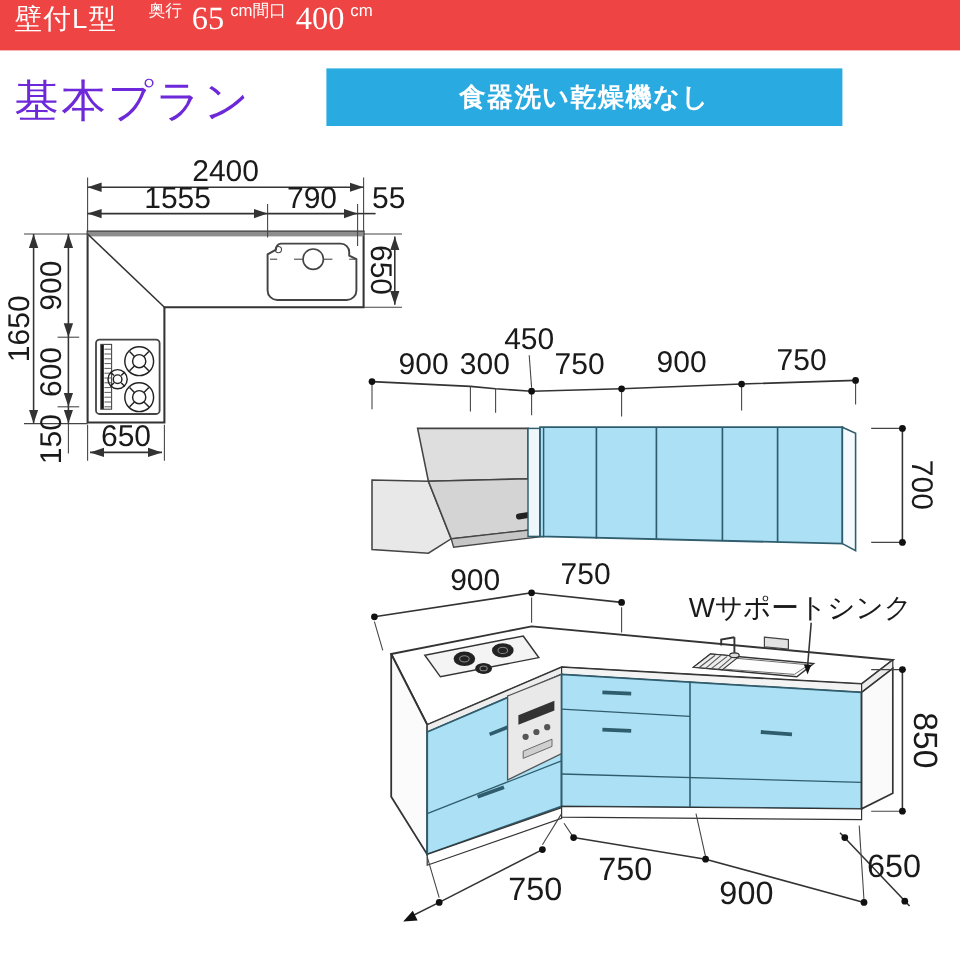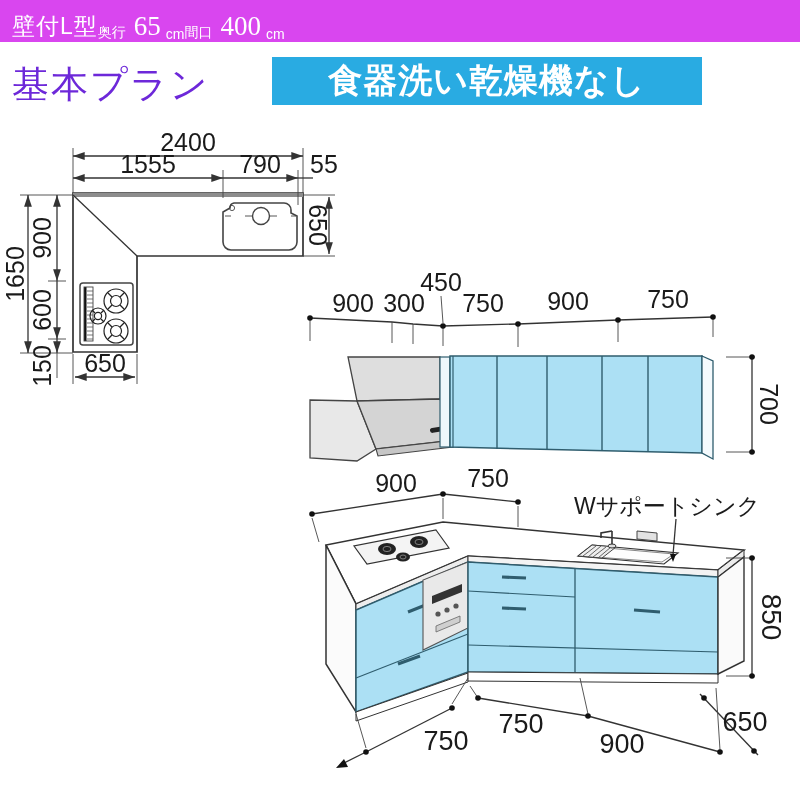--- a/index.html
+++ b/index.html
@@ -1,29 +1,29 @@
 <!DOCTYPE html>
 <html><head>
 <meta charset="utf-8">
 <style>
   html,body{margin:0;padding:0;background:#fff;}
   #stage{position:relative;width:800px;height:800px;background:#ffffff;overflow:hidden;
          font-family:"Liberation Sans","DejaVu Sans",sans-serif;}
-  .hdr{position:absolute;left:0;top:0;width:800px;height:42px;background:#d946ef;color:#fff;
-       display:flex;align-items:flex-end;}
+  .hdr{position:absolute;left:0;top:0;width:800px;height:42px;background:#ef4444;color:#fff;
+       display:flex;align-items:flex-start;}
   .hdr .t1{font-size:23px;margin-left:12px;letter-spacing:1px;}
-  .hdr .lbl{font-size:14px;}
+  .hdr .lbl{font-size:14px;margin-left:26px;}
   .hdr .val{font-size:27px;margin-left:8px;font-family:Liberation Serif, serif;}
   .hdr .unit{font-size:14px;margin-left:5px;}
   .hdr .lbl2{font-size:14px;}
   .plan-title{position:absolute;left:12px;top:60px;width:250px;font-size:37px;color:#6d28d9;
               letter-spacing:2px;}
   .banner{position:absolute;left:272px;top:57px;width:430px;height:48px;background:#29abe2;
           color:#ffffff;display:flex;align-items:center;justify-content:center;
-          font-size:34px;font-weight:bold;letter-spacing:1px;}
+          font-size:22px;font-weight:bold;letter-spacing:1px;}
   .footer{position:absolute;left:20px;top:762px;font-size:18px;color:#9a9a9a;}
   svg{position:absolute;}
   svg text{font-family:"Liberation Sans","DejaVu Sans",sans-serif;fill:#1a1a1a;font-size:25px;}
   .ln{stroke:#333;stroke-width:1.3;fill:none;}
   .thin{stroke:#444;stroke-width:0.9;fill:none;}
   .outline{stroke:#333;stroke-width:1.7;fill:#fff;}
 </style>
 </head>
 <body>
 

